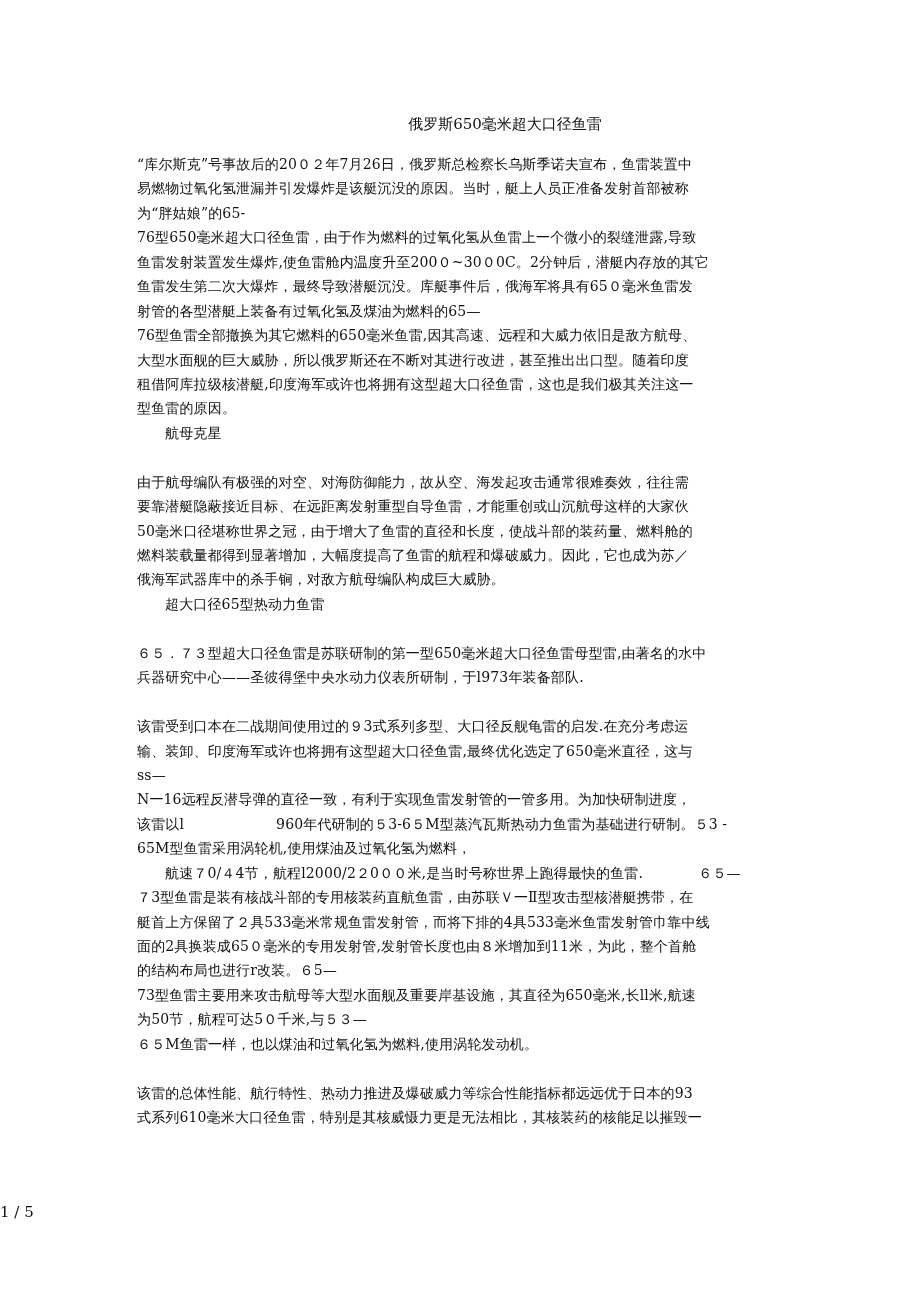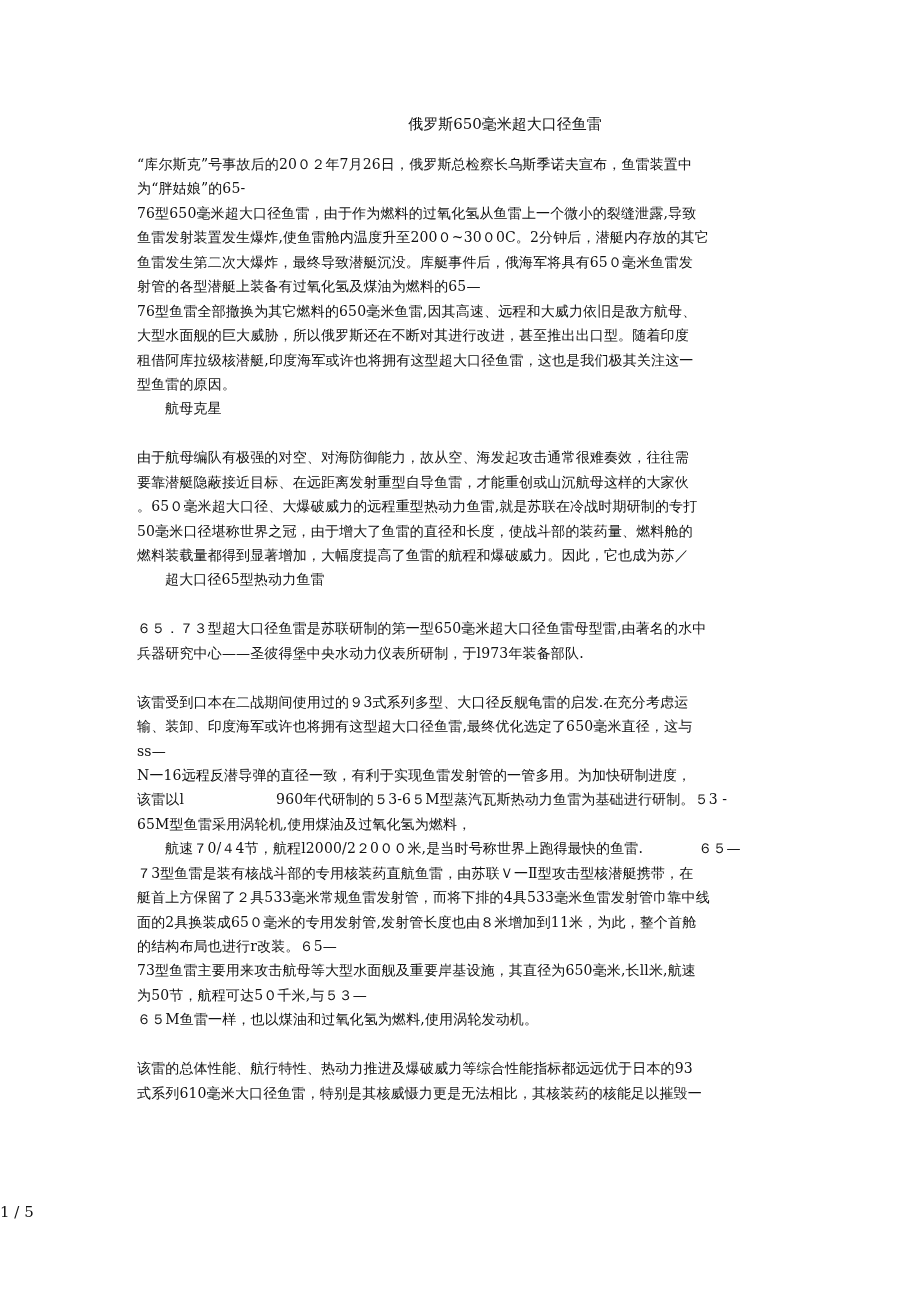--- a/index.html
+++ b/index.html
@@ -16,36 +16,37 @@
   .footer { position: absolute; top: 1200px; left: 0; width: 920px; text-align: left;
             font-size: 15px; line-height: 24px; }
 </style>
 </head>
 <body>
 
 <div class="page">
   <div class="title">俄罗斯650毫米超大口径鱼雷</div>
   <div class="body" id="doc-body">
       <div class="line">“库尔斯克”号事故后的20０２年7月26日，俄罗斯总检察长乌斯季诺夫宣布，鱼雷装置中</div>
+      <div class="line">易燃物过氧化氢泄漏并引发爆炸是该艇沉没的原因。当时，艇上人员正准备发射首部被称</div>
       <div class="line">为“胖姑娘”的65-</div>
       <div class="line">76型650毫米超大口径鱼雷，由于作为燃料的过氧化氢从鱼雷上一个微小的裂缝泄露,导致</div>
       <div class="line">鱼雷发射装置发生爆炸,使鱼雷舱内温度升至200０~30０0C。2分钟后，潜艇内存放的其它</div>
       <div class="line">鱼雷发生第二次大爆炸，最终导致潜艇沉没。库艇事件后，俄海军将具有65０毫米鱼雷发</div>
       <div class="line">射管的各型潜艇上装备有过氧化氢及煤油为燃料的65—</div>
       <div class="line">76型鱼雷全部撤换为其它燃料的650毫米鱼雷,因其高速、远程和大威力依旧是敌方航母、</div>
       <div class="line">大型水面舰的巨大威胁，所以俄罗斯还在不断对其进行改进，甚至推出出口型。随着印度</div>
       <div class="line">租借阿库拉级核潜艇,印度海军或许也将拥有这型超大口径鱼雷，这也是我们极其关注这一</div>
       <div class="line">型鱼雷的原因。</div>
       <div class="line indent">航母克星</div>
       <div class="line blank"></div>
       <div class="line">由于航母编队有极强的对空、对海防御能力，故从空、海发起攻击通常很难奏效，往往需</div>
       <div class="line">要靠潜艇隐蔽接近目标、在远距离发射重型自导鱼雷，才能重创或山沉航母这样的大家伙</div>
-      <div class="line">。65０毫米超大口径、大爆破威力的远程重型热动力鱼雷,就是苏联在冷战时期研制的专打</div>
       <div class="line">50毫米口径堪称世界之冠，由于增大了鱼雷的直径和长度，使战斗部的装药量、燃料舱的</div>
       <div class="line">燃料装载量都得到显著增加，大幅度提高了鱼雷的航程和爆破威力。因此，它也成为苏／</div>
+      <div class="line">俄海军武器库中的杀手锏，对敌方航母编队构成巨大威胁。</div>
       <div class="line indent">超大口径65型热动力鱼雷</div>
       <div class="line blank"></div>
       <div class="line">６５．７３型超大口径鱼雷是苏联研制的第一型650毫米超大口径鱼雷母型雷,由著名的水中</div>
       <div class="line">兵器研究中心——圣彼得堡中央水动力仪表所研制，于l973年装备部队.</div>
       <div class="line blank"></div>
       <div class="line">该雷受到口本在二战期间使用过的９3式系列多型、大口径反舰龟雷的启发.在充分考虑运</div>
       <div class="line">输、装卸、印度海军或许也将拥有这型超大口径鱼雷,最终优化选定了650毫米直径，这与</div>
       <div class="line">ss—</div>
       <div class="line">N一16远程反潜导弹的直径一致，有利于实现鱼雷发射管的一管多用。为加快研制进度，</div>
       <div class="line">该雷以l                    960年代研制的５3-6５M型蒸汽瓦斯热动力鱼雷为基础进行研制。５3 -</div>

